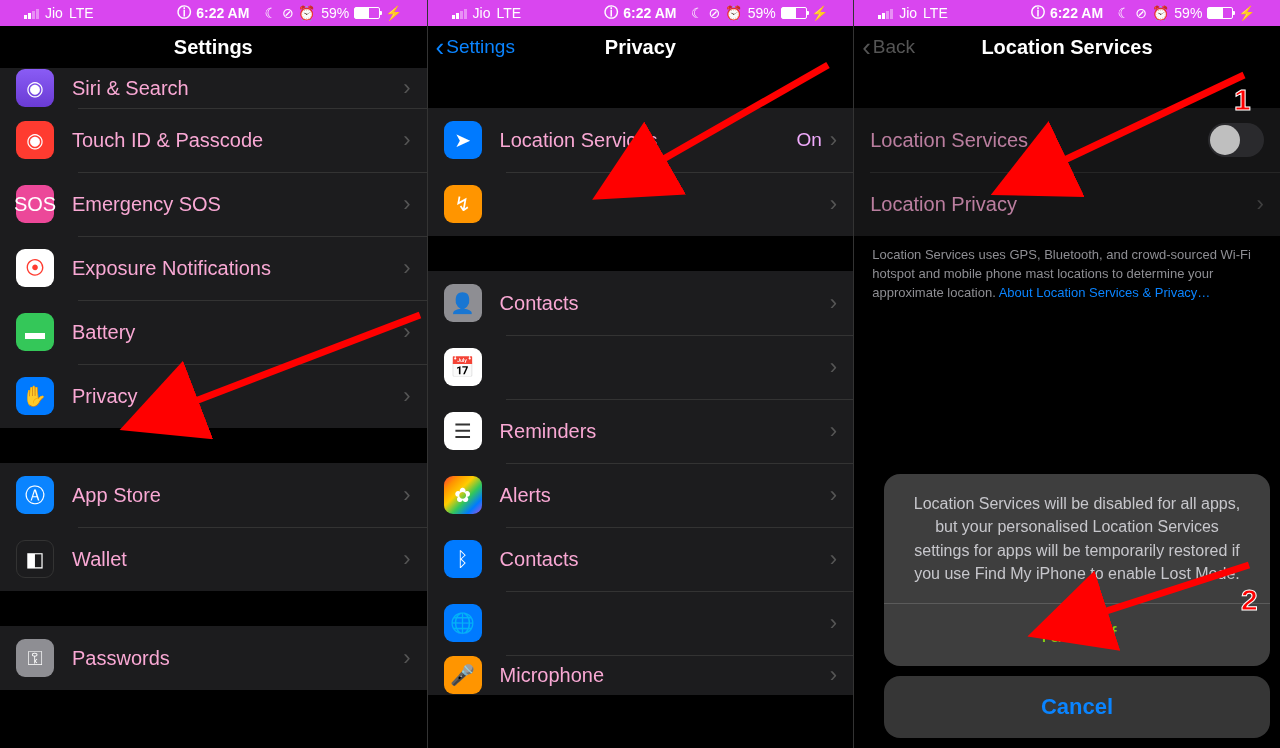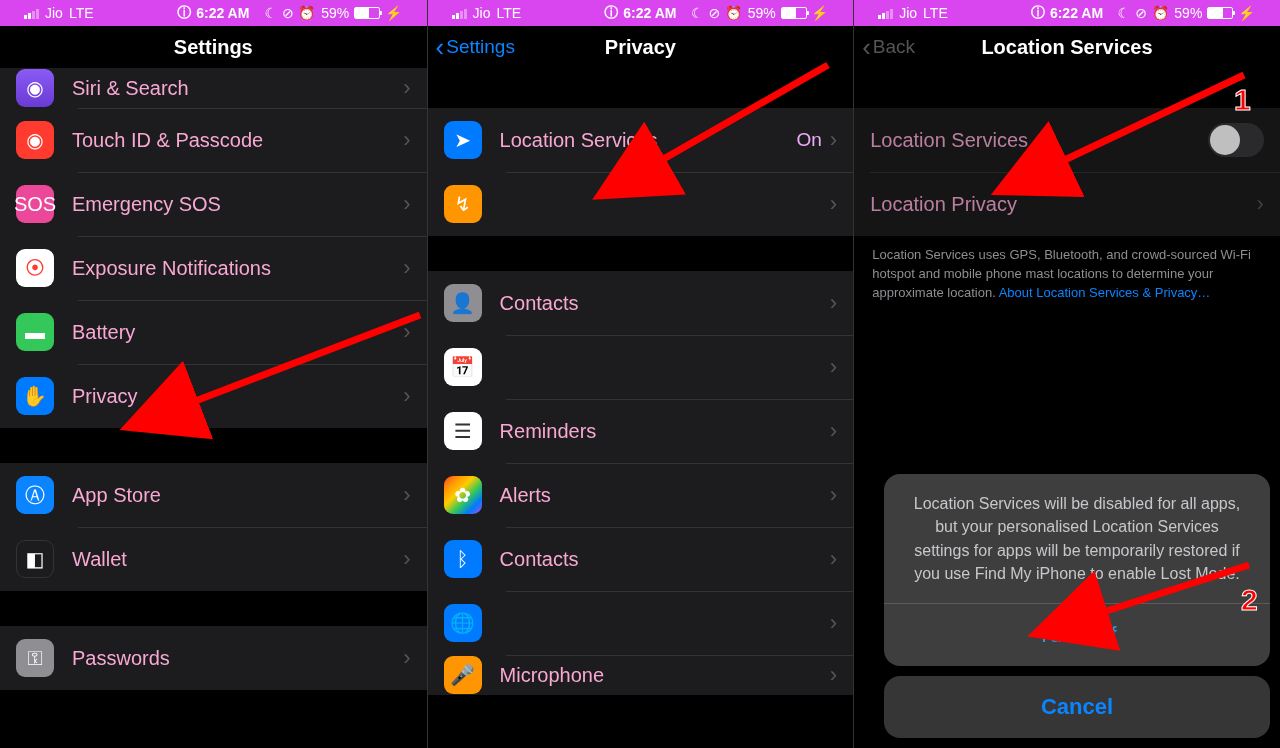--- a/index.html
+++ b/index.html
@@ -42,21 +42,21 @@
 
   .footnote { color:#8e8e93; font-size:13px; line-height:1.45; padding:10px 18px 0; }
   .footnote a { color:#0a84ff; text-decoration:none; }
 
   
   .toggle { width:56px; height:34px; background:#39393d; border-radius:17px; position:relative; }
   .toggle .knob { width:30px; height:30px; background:#fff; border-radius:50%; position:absolute; top:2px; left:2px; }
   .sheet { position:absolute; left:10px; right:10px; bottom:10px;margin-left:20px; }
   .sheet .card { background:rgba(80,80,80,.78); backdrop-filter:blur(10px); border-radius:16px; overflow:hidden; text-align:center;}
   .sheet .msg { color:#c7c7cc; font-size:16px; line-height:1.45; padding:18px 22px; }
-  .sheet .action { border-top:1px solid rgba(120,120,120,.5); color:#0ea5e9; font-size:22px; padding:18px 0;}
+  .sheet .action { border-top:1px solid rgba(120,120,120,.5); color:#84cc16; font-size:22px; padding:18px 0;}
   .sheet .cancel { margin-top:10px; background:rgba(60,60,60,.9); border-radius:16px; color:#0a84ff; font-size:22px; font-weight:600; padding:18px 0; text-align:center;}
 
   
   .arrow { position:absolute; pointer-events:none; }
   .arrow svg { overflow:visible; }
 
   
   .c-purple{background:linear-gradient(#8a5cf5,#6a3bd4);} .c-red{background:#ff3b30;}
   .c-sos{background:#ec4899;font-size:13px;font-weight:400;} .c-white{background:#fff;color:#ff3b30!important;}
   .c-green{background:#34c759;} .c-blue{background:#007aff;}

